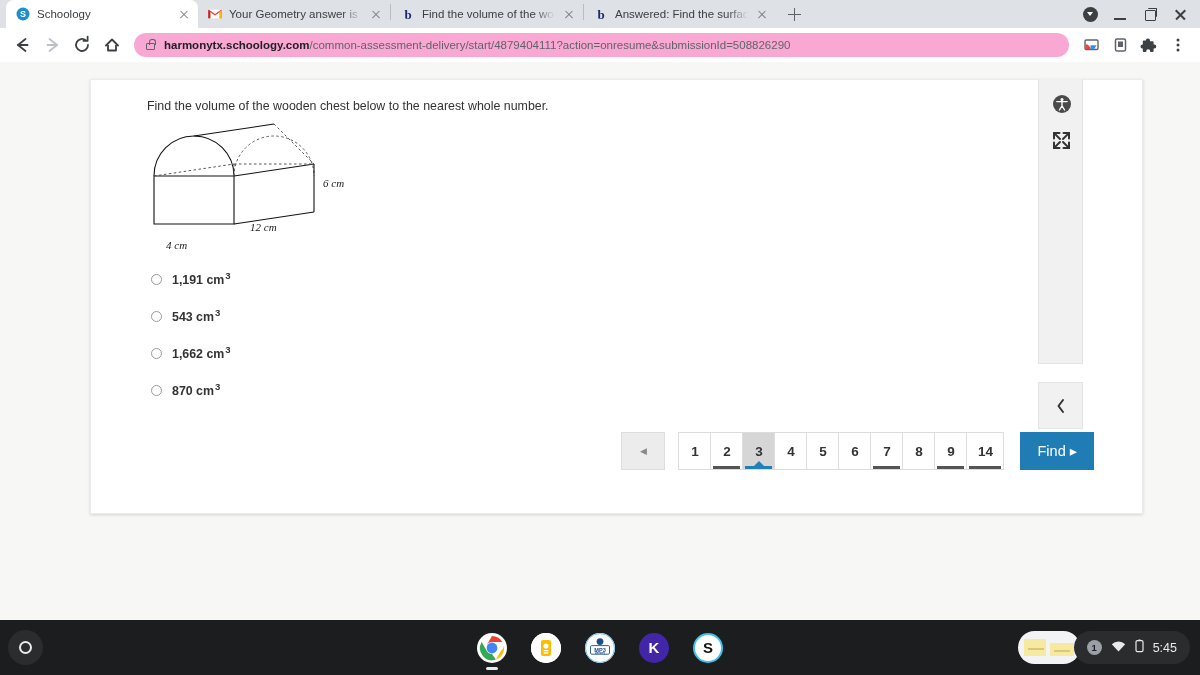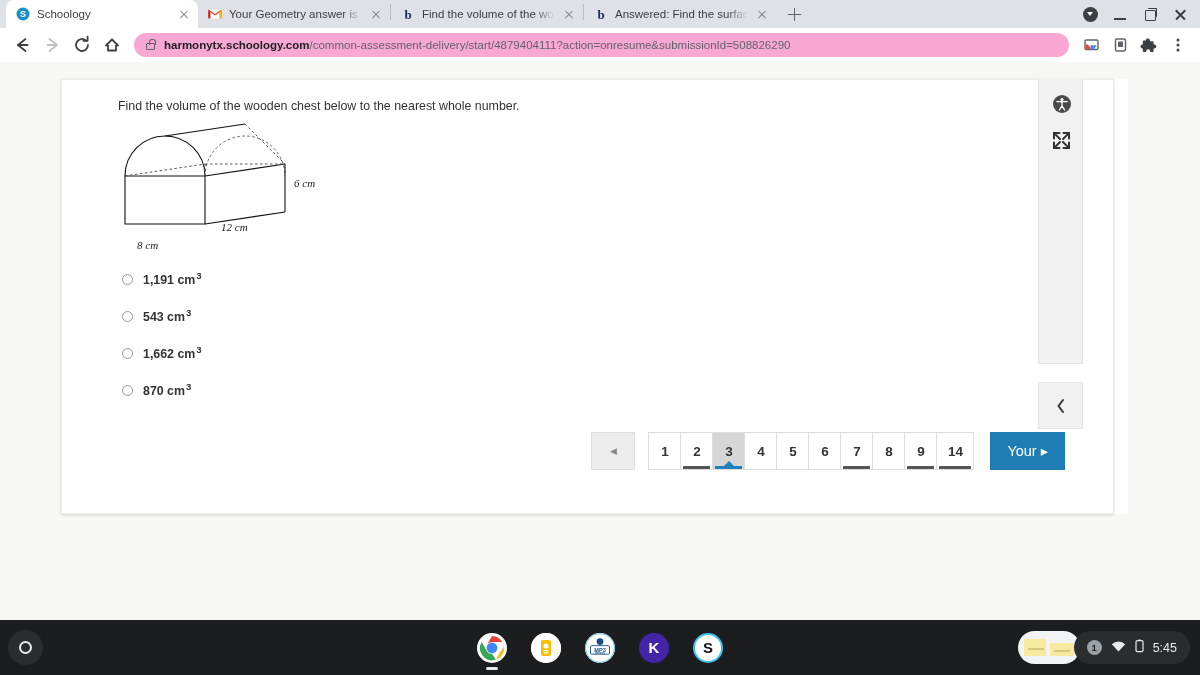--- a/index.html
+++ b/index.html
@@ -57,21 +57,21 @@
   .lock::before{content:"";position:absolute;left:2px;top:-4.6px;width:5px;height:5px;border:1.3px solid #5f6368;border-bottom:none;border-radius:3px 3px 0 0;}
   .urltext { font-size:11.5px; color:#5f6368; white-space:nowrap; overflow:hidden; }
   .urltext b { color:#202124; font-weight:700; }
   .tb-right { display:flex; align-items:center; gap:1px; }
 
   .arrow-ic, .chev-ic { position:absolute; left:0; top:0; width:28px; height:28px; }
 
   
   .viewport { position:absolute; left:0; top:62px; width:1200px; height:558px; background:#f7f7f5; overflow:hidden; }
   .card {
-    position:absolute; left:61px; top:17px; width:1053px; height:435px;
+    position:absolute; left:90px; top:17px; width:1053px; height:435px;
     background:#fff; box-shadow:0 1px 3px rgba(0,0,0,.14); border:1px solid #ececec;
   }
 
   .qtext { position:absolute; left:56px; top:19px; font-size:12.4px; color:#333; }
 
   .figure { position:absolute; left:55px; top:40px; width:260px; height:130px; }
   .dimlabel { position:absolute; font-family:"Liberation Serif", serif; font-size:11px; color:#1a1a1a; font-style:italic;margin-top:9px; }
 
   .options { position:absolute; left:60px; top:190px; }
   .opt { display:flex; align-items:flex-start; height:37px; }
@@ -282,21 +282,21 @@
         <path d="M168 44 L168 92" fill="none" stroke="#111" stroke-width="1.1"></path>
 
         <path d="M8 56 L88 44" fill="none" stroke="#555" stroke-width="1" stroke-dasharray="2.5,2.5"></path>
         <path d="M88 44 L168 44" fill="none" stroke="#555" stroke-width="1" stroke-dasharray="2.5,2.5"></path>
         <path d="M88 44 L88 56" fill="none" stroke="#555" stroke-width="1" stroke-dasharray="2.5,2.5"></path>
 
         <path d="M128 4 L168 44" fill="none" stroke="#555" stroke-width="1" stroke-dasharray="2.5,2.5"></path>
       </svg>
       <span class="dimlabel" style="left:177px; top:48px;">6 cm</span>
       <span class="dimlabel" style="left:104px; top:92px;">12 cm</span>
-      <span class="dimlabel" style="left:20px; top:110px;">8 cm</span>
+      <span class="dimlabel" style="left:20px; top:110px;">4 cm</span>
     </div>
 
     <div class="options">
       <div class="opt">
         <span class="radio"></span>
         <span class="opt-label"><span>1,191 cm</span><sup>3</sup></span>
       </div>
       <div class="opt">
         <span class="radio"></span>
         <span class="opt-label"><span>543 cm</span><sup>3</sup></span>
@@ -348,21 +348,21 @@
           </div>
         <div class="pg answered">
             <span>9</span>
             <span class="ul"></span>
           </div>
         <div class="pg wide answered">
             <span>14</span>
             <span class="ul"></span>
           </div>
       </div>
-      <div class="pg-next">Your ▸</div>
+      <div class="pg-next">Find ▸</div>
     </div>
   </div>
 
   <div class="rail">
     <div class="rail-ic" style="top:8px;">
       <svg width="20" height="20" viewBox="0 0 20 20">
           <circle cx="10" cy="10" r="9" fill="#4a4a4a"></circle>
           <circle cx="10" cy="5.4" r="1.5" fill="#fff"></circle>
           <path d="M4.8 7.6 h10.4 M10 7.6 v4.2 M10 11.8 L7.4 16 M10 11.8 L12.6 16" stroke="#fff" stroke-width="1.35" stroke-linecap="round" fill="none"></path>
         </svg>

